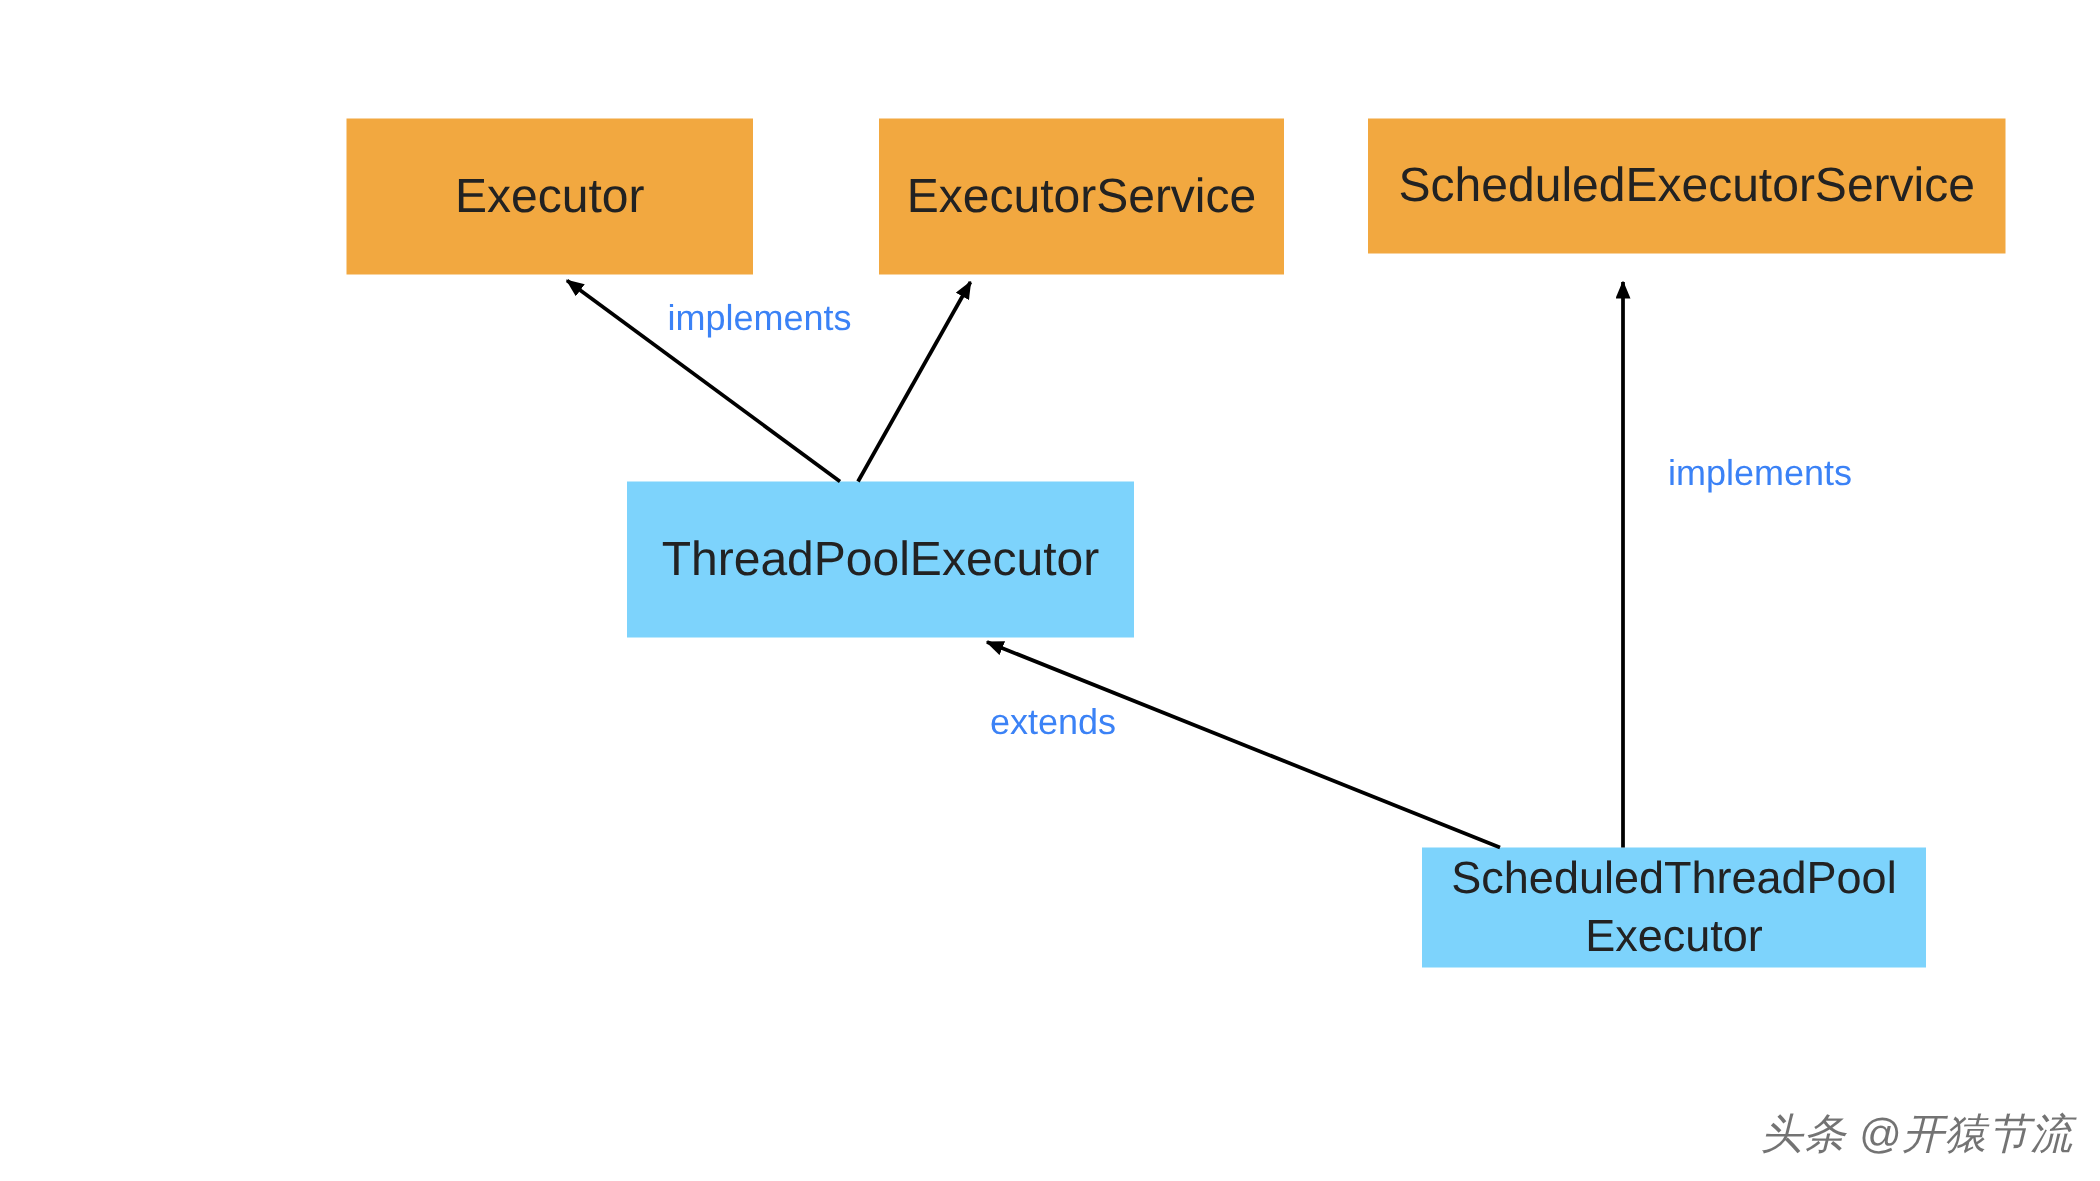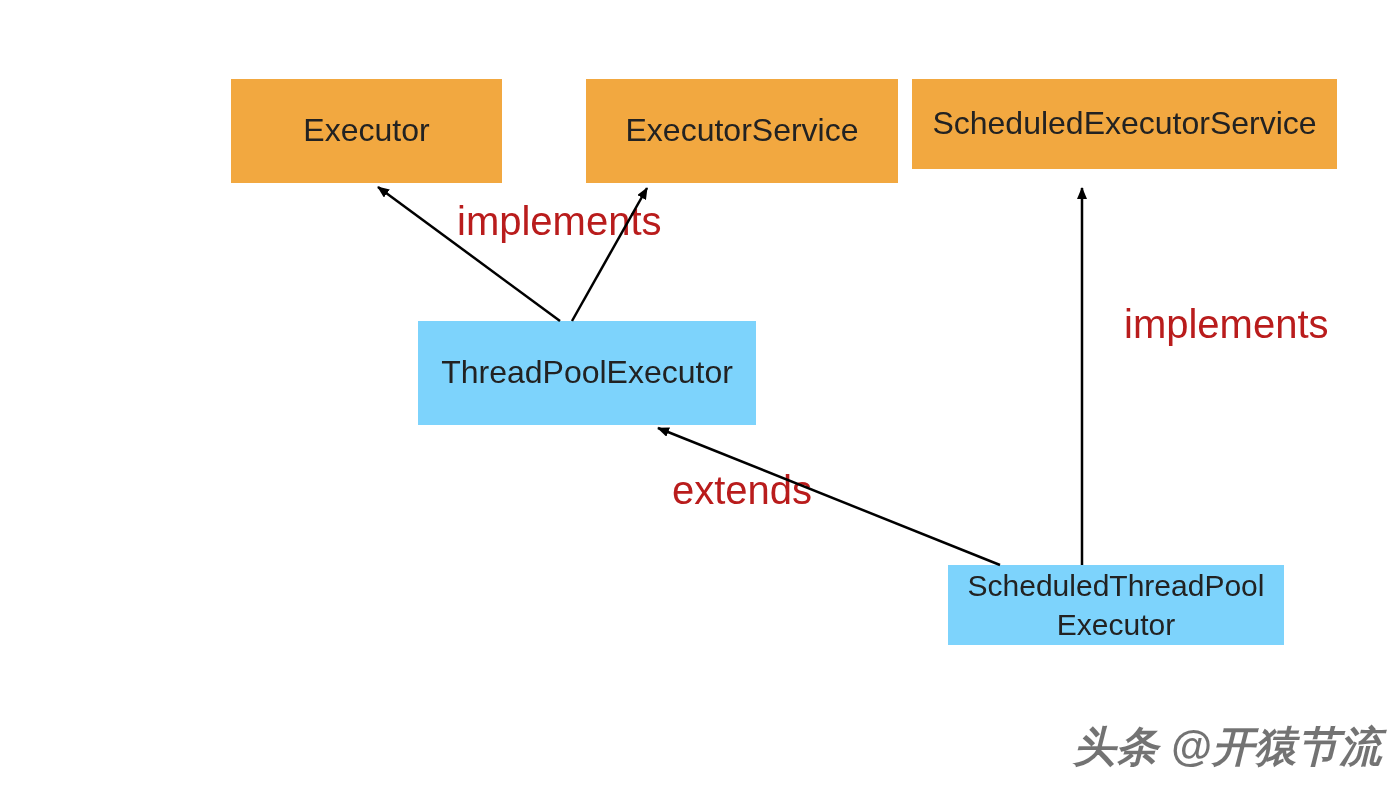--- a/index.html
+++ b/index.html
@@ -19,50 +19,49 @@
     text-align: center;
     font-size: 32px;
     color: #222;
     padding: 0 12px;
     line-height: 1.3;
   }
   .interface { background: #f2a840; }
   .class { background: #7dd3fc; }
   .edge-label {
     position: absolute;
-    font-size: 40px;
-    color: #b91c1c;
-    margin-left: 12px;
+    font-size: 24px;
+    color: #3b82f6;
   }
   svg.arrows {
     position: absolute;
     top: 0; left: 0;
     width: 1400px; height: 787px;
     pointer-events: none;
   }
   .watermark {
     position: absolute;
     right: 18px;
     bottom: 12px;
-    font-size: 42px;
-    font-weight: 700;
+    font-size: 28px;
+    font-weight: 400;
     font-style: italic;
     color: rgba(0,0,0,0.55);
     letter-spacing: 0.5px;
     font-family: "Microsoft YaHei", "PingFang SC", sans-serif;
   }
 </style>
 </head>
 <body>
 
 <div class="box interface" style="left:231px; top:79px; width:271px; height:104px;">
   <span>Executor</span>
 </div>
 
-<div class="box interface" style="left:586px; top:79px; width:312px; height:104px;">
+<div class="box interface" style="left:586px; top:79px; width:270px; height:104px;">
   <span>ExecutorService</span>
 </div>
 
 <div class="box interface" style="left:912px; top:79px; width:425px; height:90px;">
   <span>ScheduledExecutorService</span>
 </div>
 
 <div class="box class" style="left:418px; top:321px; width:338px; height:104px;">
   <span>ThreadPoolExecutor</span>
 </div>

